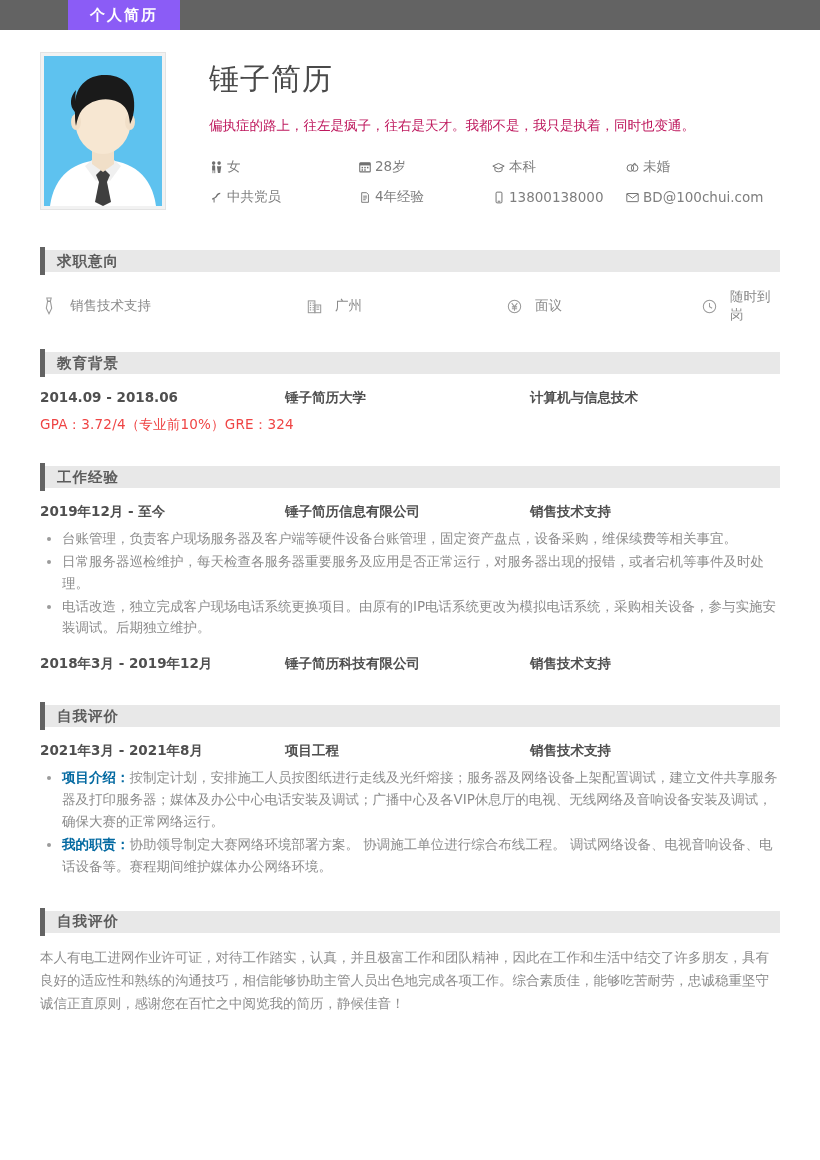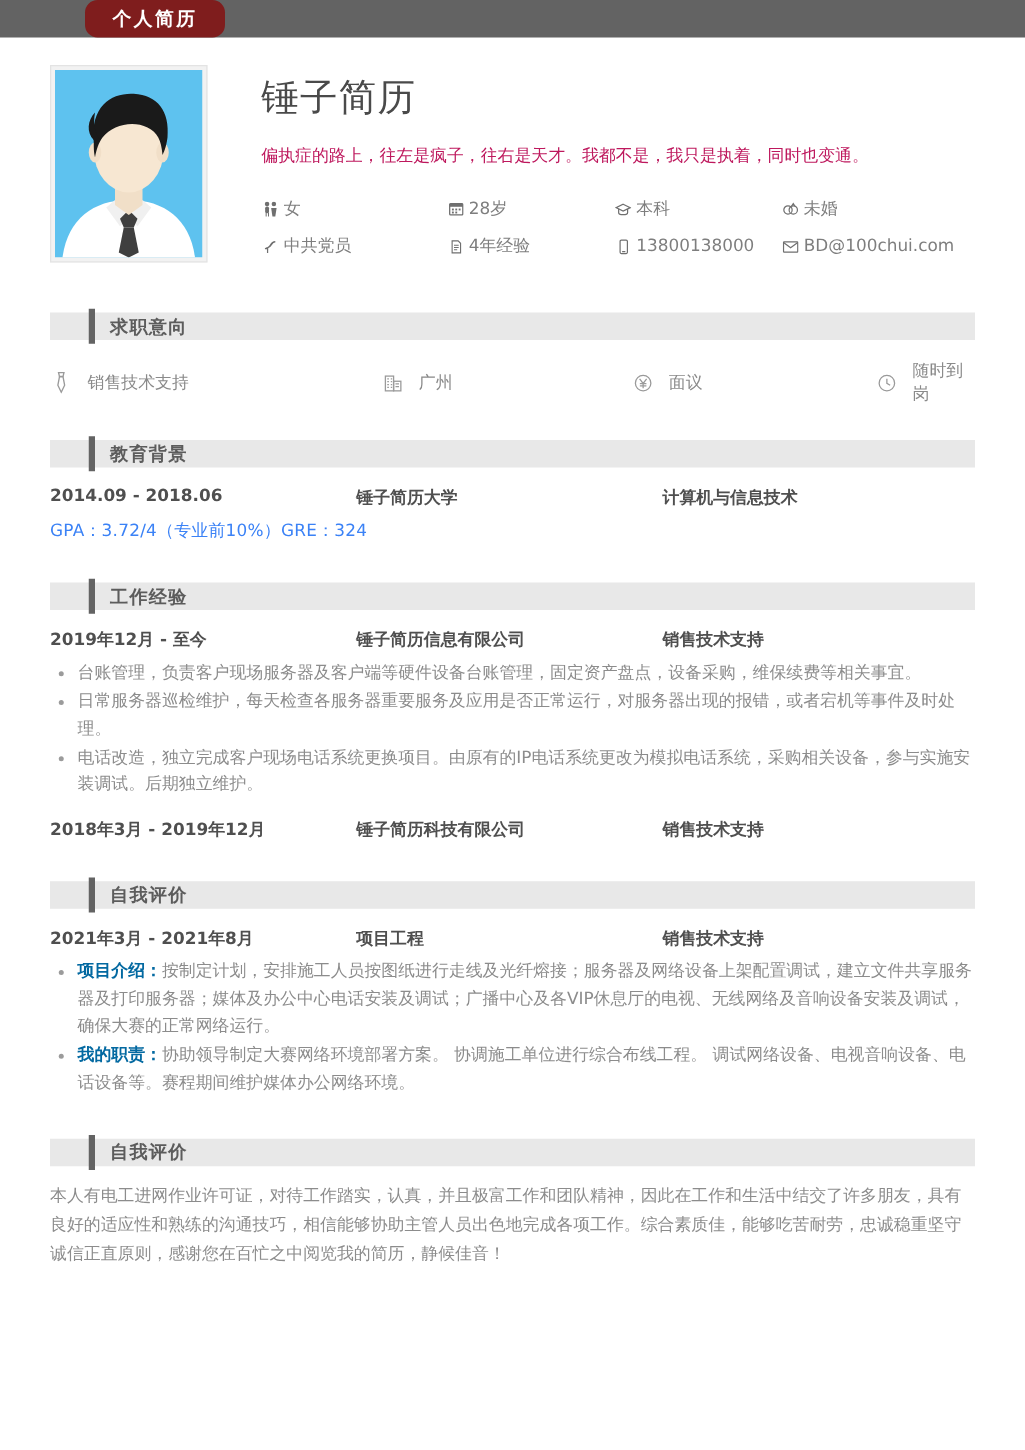--- a/index.html
+++ b/index.html
@@ -24,31 +24,30 @@
 
   
   .topbar {
     height: 30px;
     background: #636363;
     display: flex;
     align-items: stretch;
   }
   .topbar-spacer { width: 68px; }
   .tab {
-    background: #7f1d1d;
+    background: #8b5cf6;
     color: #ffffff;
     font-size: 15px;
     font-weight: bold;
     letter-spacing: 2px;
     display: flex;
     align-items: center;
     justify-content: center;
     padding: 0 22px;
     min-width: 104px;
-    border-radius: 10px;
   }
 
   
   .profile {
     display: flex;
     padding: 22px 40px 18px 40px;
     align-items: center;
   }
   .avatar-frame {
     width: 126px;
@@ -104,21 +103,20 @@
   .fact .glyph svg { display: block; }
 
   
   .section { padding: 0 40px; }
   .section-head {
     height: 22px;
     background: #e8e8e8;
     display: flex;
     align-items: center;
     margin-top: 22px;
-    padding-left: 31px;
   }
   .section-head .bar {
     width: 5px;
     height: 28px;
     background: #636363;
     flex: 0 0 auto;
   }
   .section-head .title {
     font-size: 14.5px;
     font-weight: bold;
@@ -151,21 +149,21 @@
   .entry-head {
     display: grid;
     grid-template-columns: 245px 245px auto;
     font-size: 13.5px;
     font-weight: bold;
     color: #4f4f4f;
     padding-top: 15px;
   }
   .entry-sub {
     font-size: 13.5px;
-    color: #3b82f6;
+    color: #ef4444;
     padding-top: 9px;
     letter-spacing: .2px;
   }
 
   ul.bullets {
     list-style: none;
     padding-top: 7px;
   }
   ul.bullets > li {
     position: relative;

